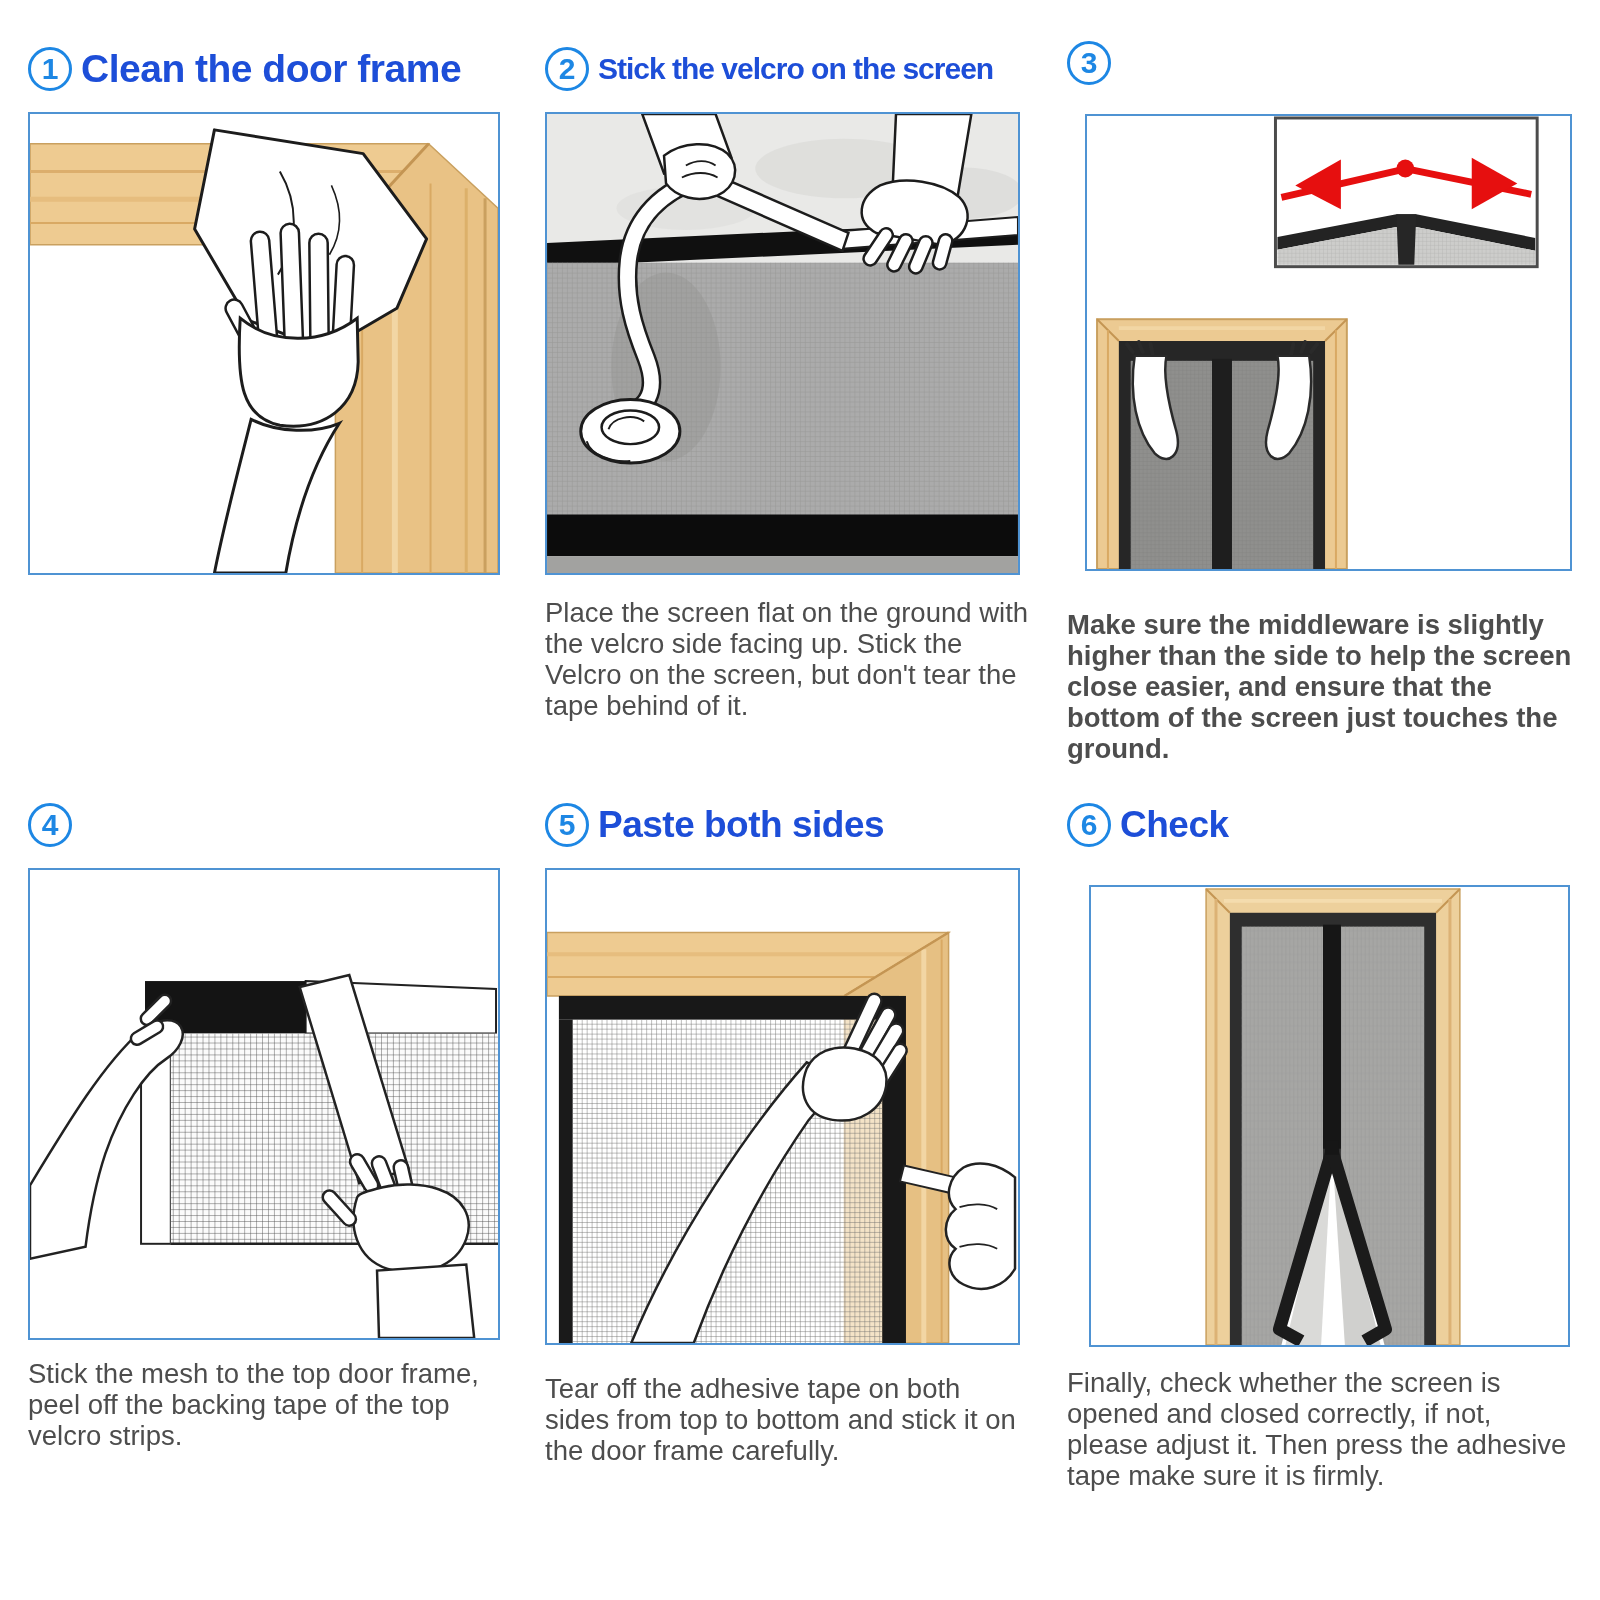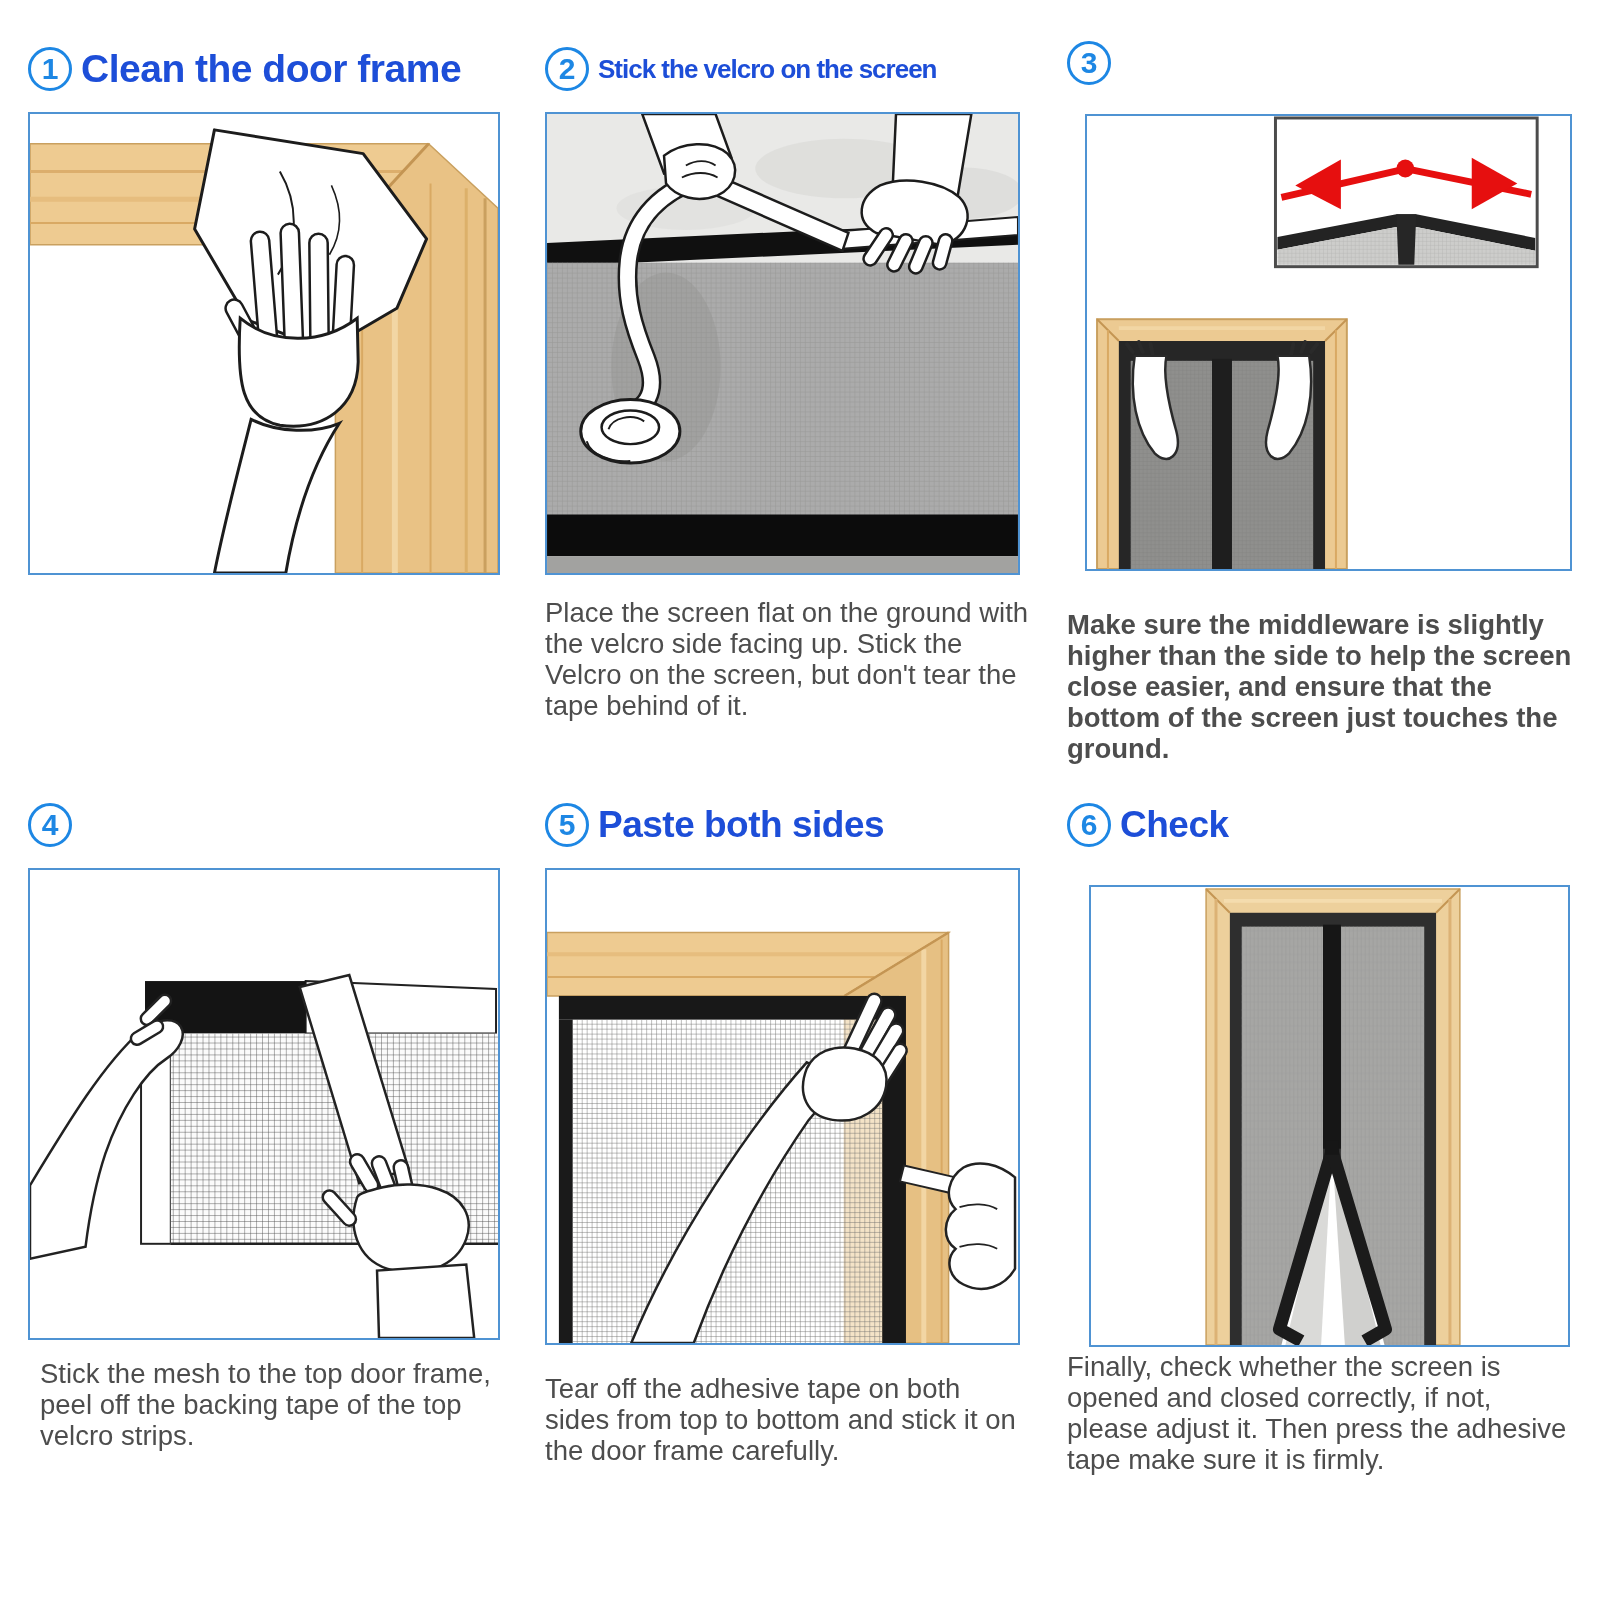--- a/index.html
+++ b/index.html
@@ -10,21 +10,21 @@
   .step{position:absolute;}
   .step-header{display:flex;align-items:center;gap:9px;height:58px;}
   .step-num{
     flex:0 0 auto;width:44px;height:44px;border:3px solid #1d87e4;border-radius:50%;
     color:#1d87e4;font-size:30px;font-weight:bold;display:flex;align-items:center;justify-content:center;
     box-sizing:border-box;
   }
   .step-title{
     color:#1d4ed8;font-size:39px;font-weight:bold;letter-spacing:-0.5px;white-space:nowrap;
   }
-  .step-title--compact{font-size:26px;letter-spacing:-1px;}
+  .step-title--compact{font-size:30px;letter-spacing:-1px;}
   .step-title--mid{font-size:37px;}
   .step-figure{
     border:2px solid #4f93d3;background:#ffffff;box-sizing:border-box;overflow:hidden;
   }
   .step-figure svg{display:block;width:100%;height:100%;}
   .step-caption{
     color:#4d4d4d;font-size:27.5px;line-height:31px;margin:0;
   }
   
   #step1{left:28px;top:40px;width:482px;}
@@ -34,29 +34,29 @@
   #step2{left:545px;top:40px;width:487px;}
   #step2 .step-figure{width:475px;height:463px;margin-top:14px;}
   #step2 .step-caption{margin-top:22px;width:487px;}
 
   #step3{left:1067px;top:34px;width:510px;}
   #step3 .step-figure{width:487px;height:457px;margin-top:22px;margin-left:18px;}
   #step3 .step-caption{margin-top:38px;width:505px;font-weight:bold;}
 
   #step4{left:28px;top:796px;width:482px;}
   #step4 .step-figure{width:472px;height:472px;margin-top:14px;}
-  #step4 .step-caption{margin-top:18px;width:480px;margin-left:12px;}
+  #step4 .step-caption{margin-top:18px;width:480px;}
 
   #step5{left:545px;top:796px;width:487px;}
   #step5 .step-figure{width:475px;height:477px;margin-top:14px;}
   #step5 .step-caption{margin-top:28px;width:487px;}
 
   #step6{left:1067px;top:796px;width:510px;}
   #step6 .step-figure{width:481px;height:462px;margin-top:31px;margin-left:22px;}
-  #step6 .step-caption{margin-top:4px;width:505px;}
+  #step6 .step-caption{margin-top:20px;width:505px;}
 </style>
 </head>
 <body>
 
 <div class="step" id="step1">
   <div class="step-header">
     <div class="step-num">1</div>
     <div class="step-title">Clean the door frame</div>
   </div>
   <div class="step-figure">

